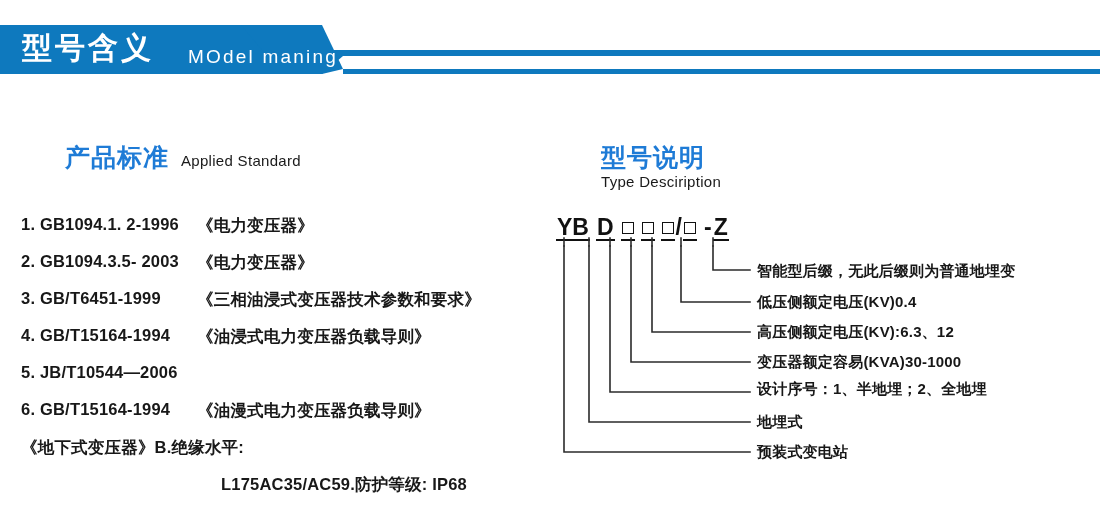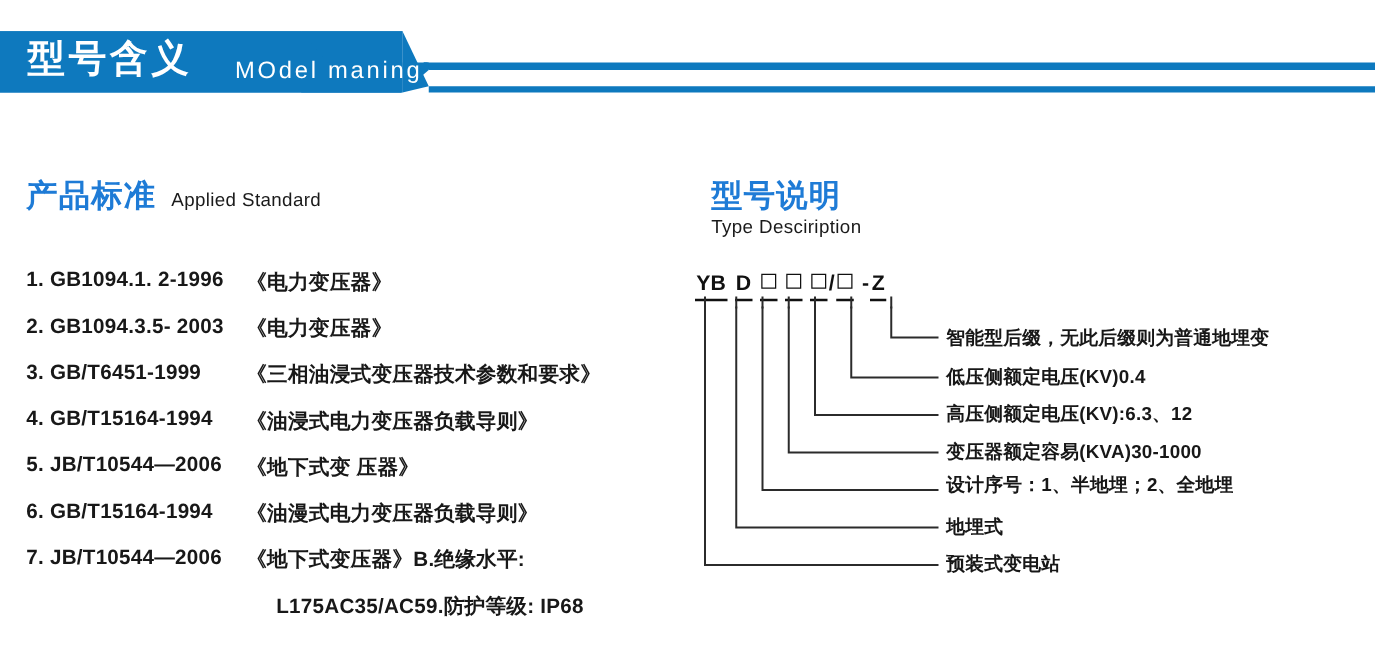--- a/index.html
+++ b/index.html
@@ -59,20 +59,21 @@
     white-space: nowrap;
     display: flex;
     align-items: baseline;
   }
   .sec-head .cn {
     font-size: 25px;
     font-weight: 700;
     color: #1E7BD6;
     letter-spacing: 1px;
     line-height: 30px;
+    margin-left: 44px;
   }
   .sec-head .en {
     font-size: 15px;
     font-weight: 400;
     color: #1a1a1a;
     letter-spacing: 0.3px;
     margin-left: 12px;
     line-height: 20px;
   }
   #head-left  { left: 21px;  top: 142px; }
@@ -115,21 +116,21 @@
     left: 548px;
     top: 210px;
     width: 552px;
     height: 270px;
   }
 
   .code-string {
     position: absolute;
     left: 8px;
     top: 6px;
-    font-size: 17px;
+    font-size: 23px;
     font-weight: 700;
     color: #111111;
     letter-spacing: 0px;
     white-space: nowrap;
     line-height: 22px;
   }
   .code-string .seg {
     display: inline-block;
     border-bottom: 2px solid #111111;
     padding: 0 1px 1px 1px;
@@ -206,28 +207,26 @@
     <div class="std-row">
       <span class="std-num">3. GB/T6451-1999</span>
       <span class="std-title">《三相油浸式变压器技术参数和要求》</span>
     </div>
     <div class="std-row">
       <span class="std-num">4. GB/T15164-1994</span>
       <span class="std-title">《油浸式电力变压器负载导则》</span>
     </div>
     <div class="std-row">
       <span class="std-num">5. JB/T10544—2006</span>
-      <span class="std-title">《地下式变 压器》</span>
     </div>
     <div class="std-row">
       <span class="std-num">6. GB/T15164-1994</span>
       <span class="std-title">《油漫式电力变压器负载导则》</span>
     </div>
     <div class="std-row">
-      <span class="std-num">7. JB/T10544—2006</span>
       <span class="std-title">《地下式变压器》B.绝缘水平:</span>
     </div>
     <div class="std-row cont">
       <span class="std-num"></span>
       <span class="std-title">L175AC35/AC59.防护等级: IP68</span>
     </div>
   </div>
 
   <div class="code-area">
 

